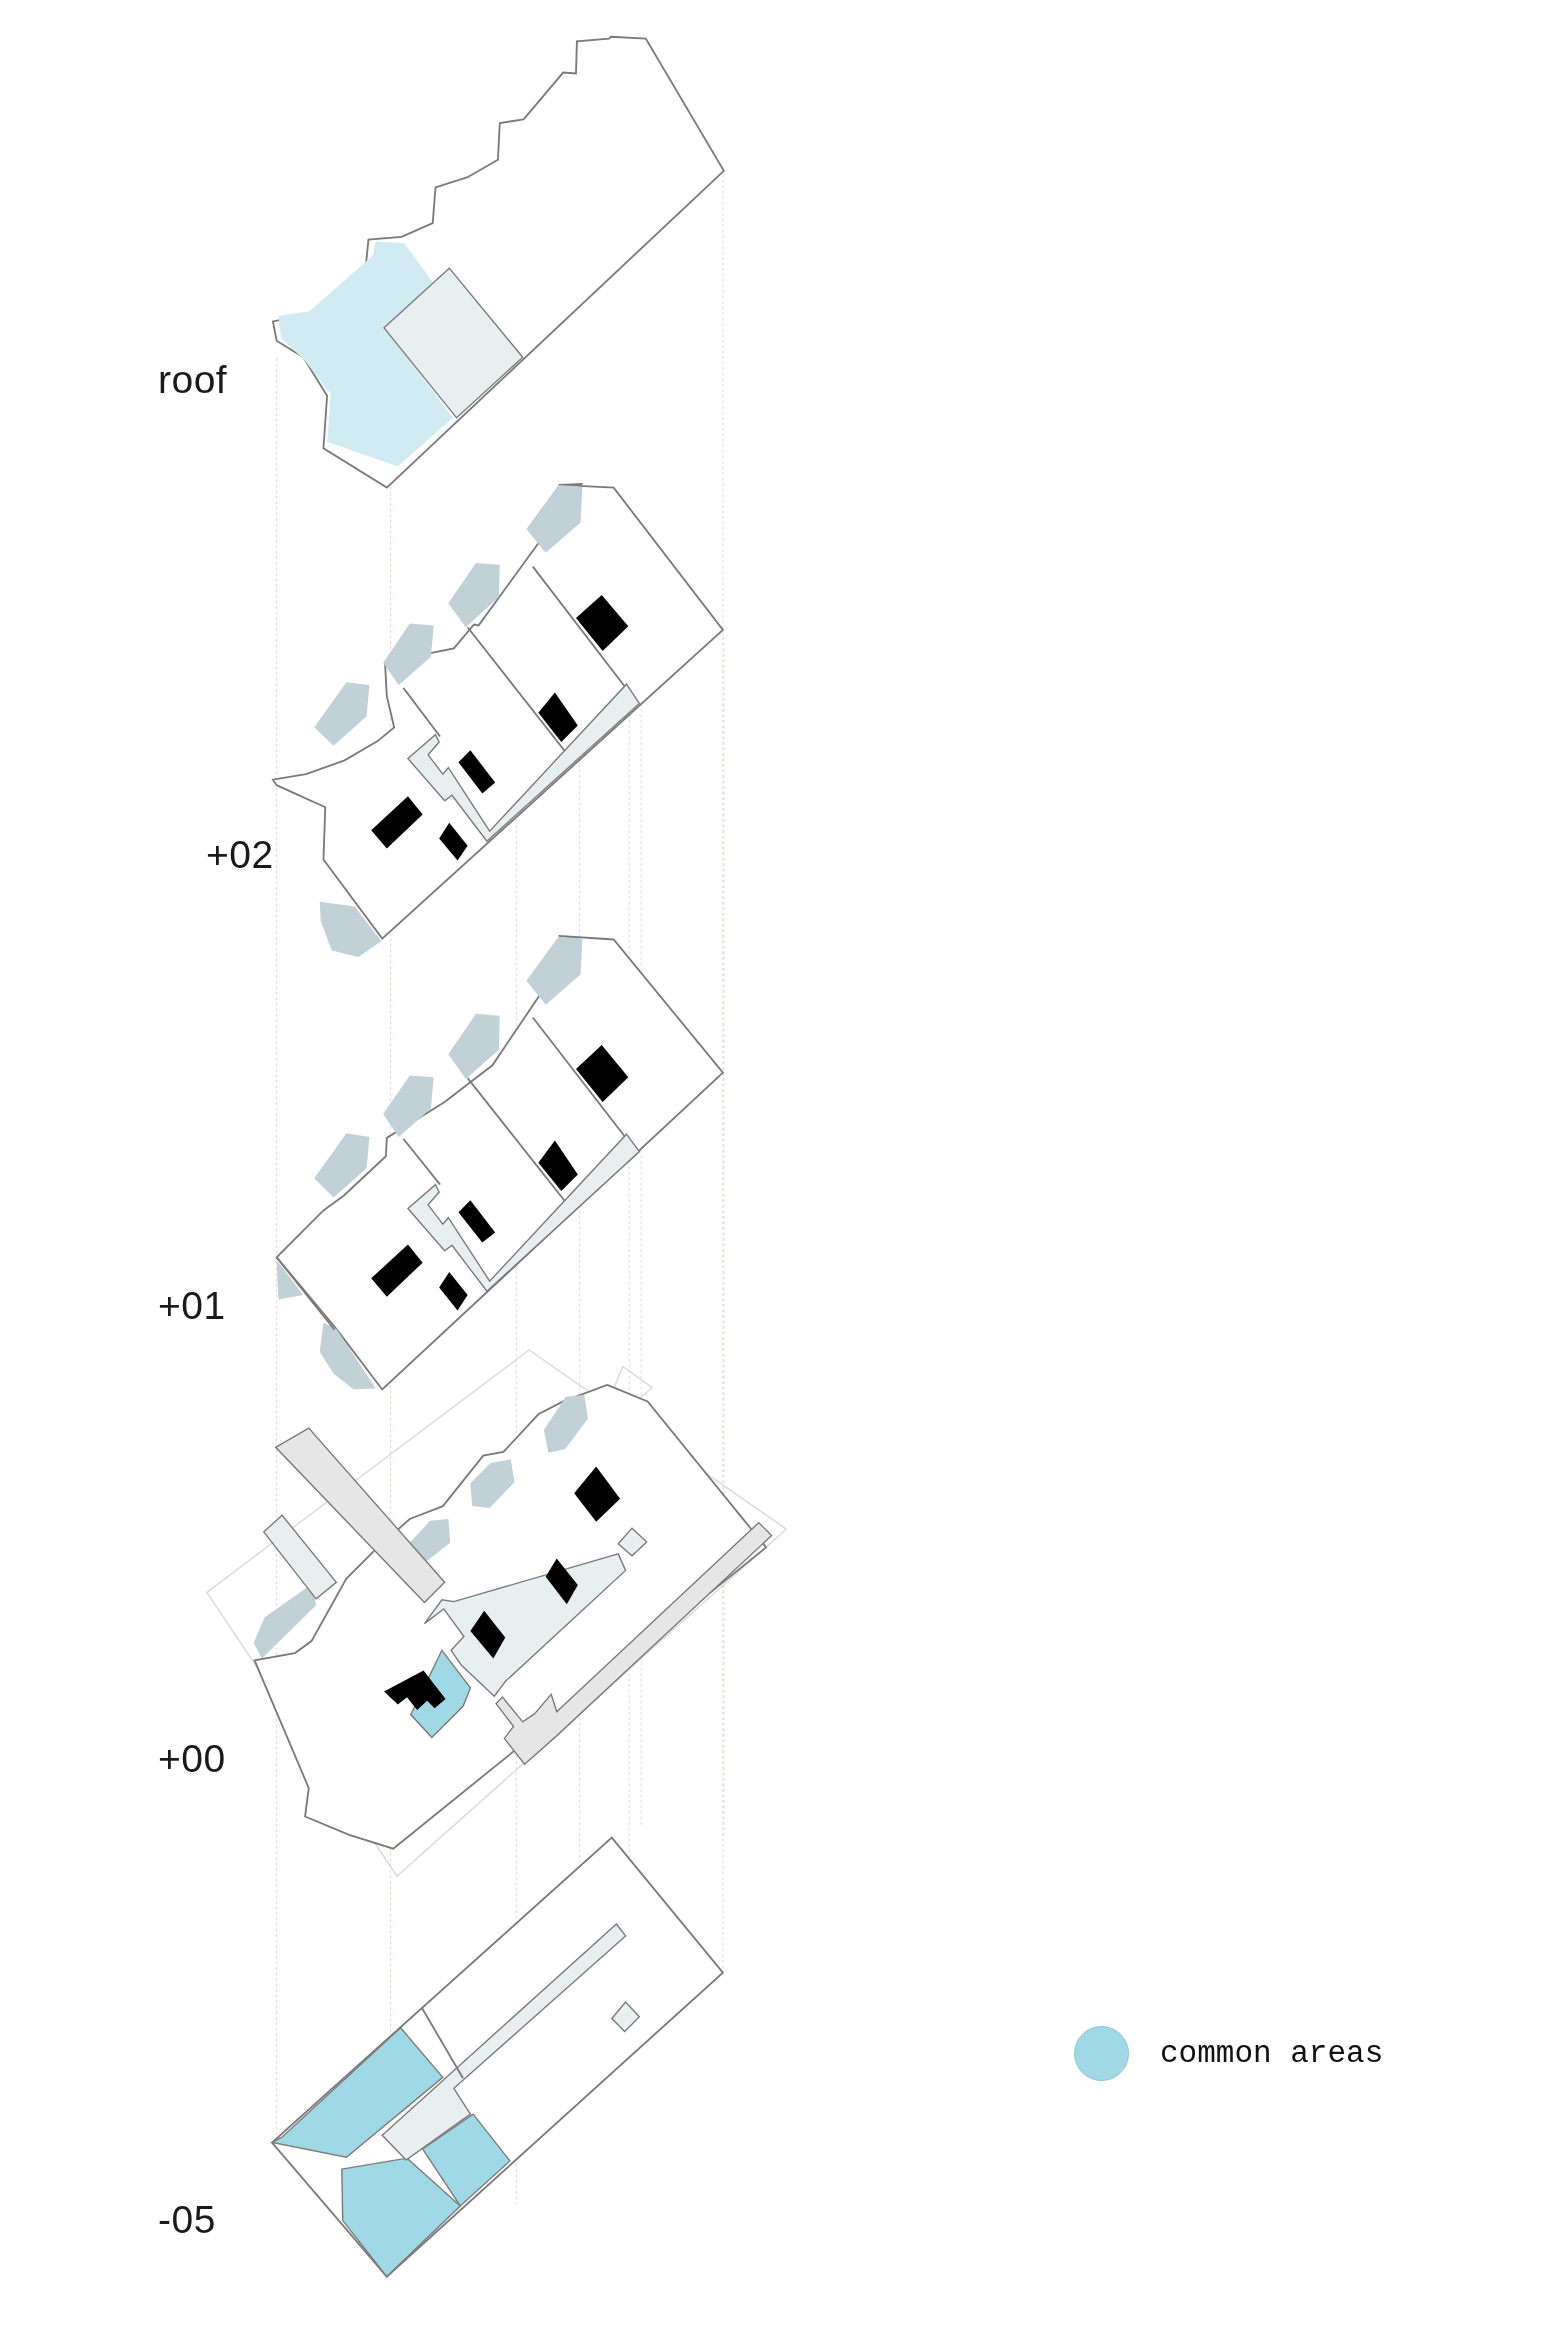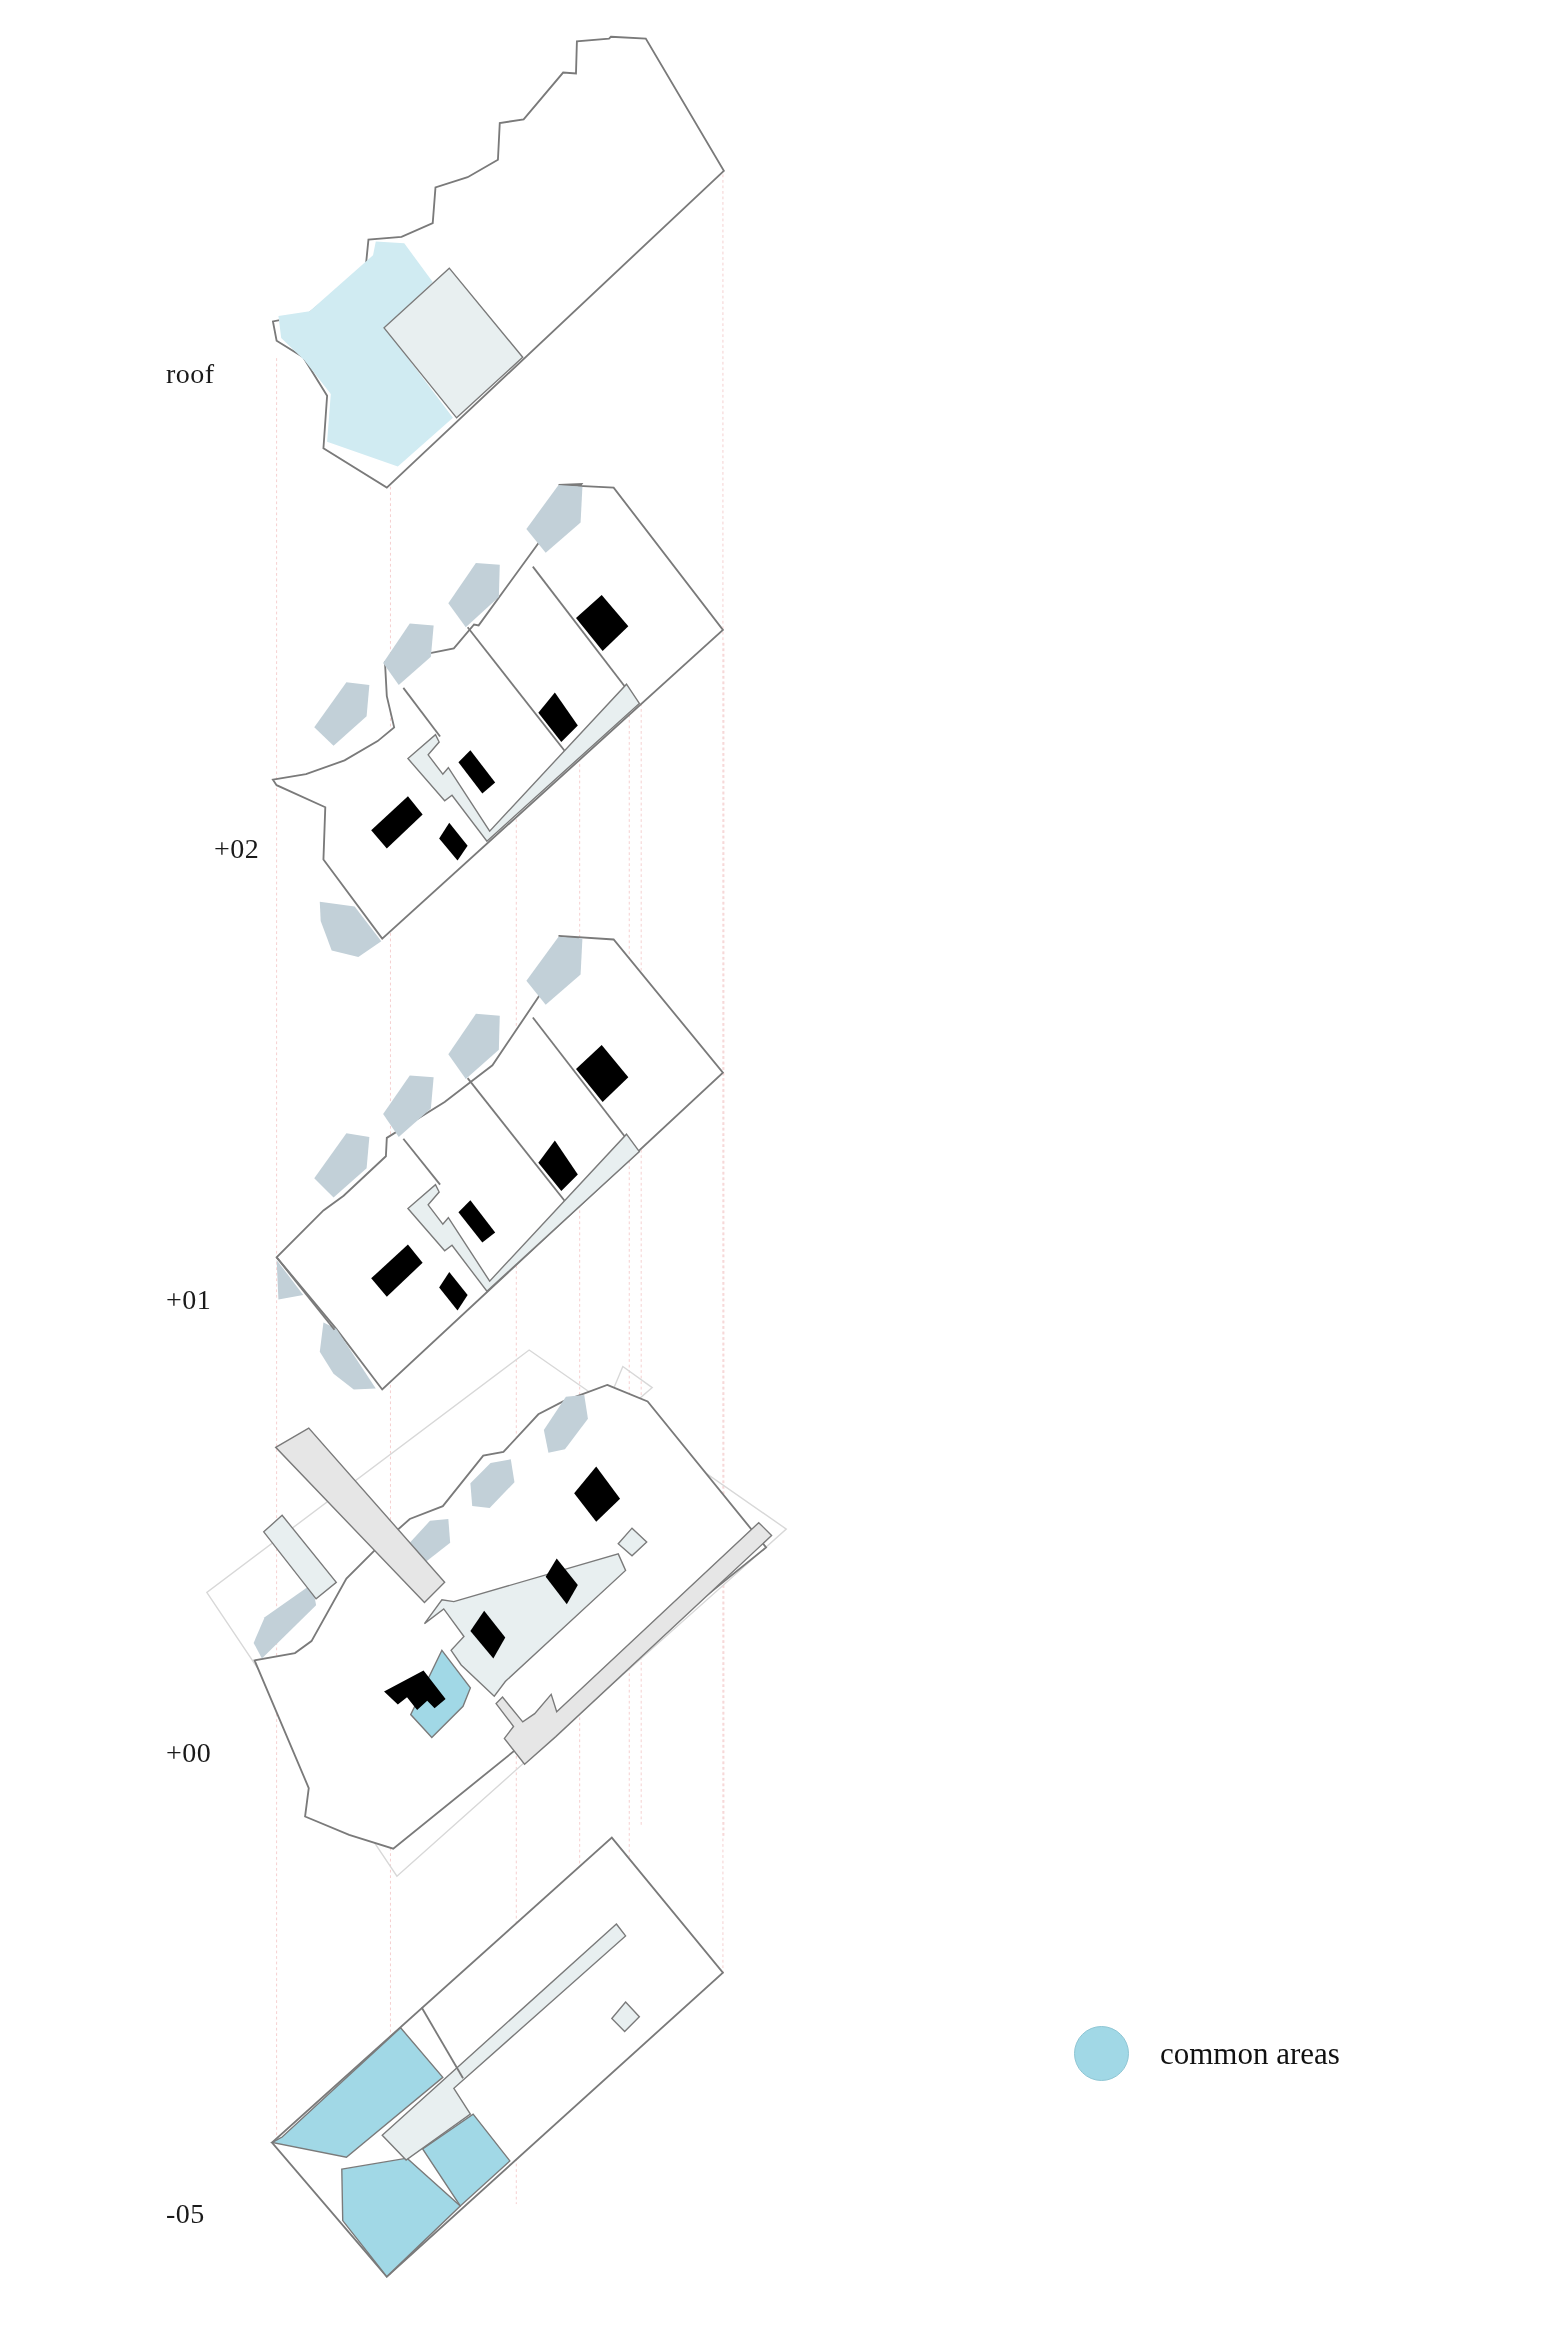--- a/index.html
+++ b/index.html
@@ -1,22 +1,22 @@
 <!DOCTYPE html>
 <html style="font-size:14.7px"><head>
 <meta charset="utf-8">
 <style>
   html, body { margin:0; padding:0; background:#ffffff; }
   body { width:1568px; height:2351px; position:relative; overflow:hidden; font-family:"DejaVu Sans", sans-serif; }
   #diagram { position:absolute; left:0; top:0; width:1568px; height:2351px; }
-  .level-label { position:absolute; left:166px; font-size:28px; color:#1a1a1a; font-family:Liberation Serif, serif; font-weight:300; letter-spacing:0.5px; }
+  .level-label { position:absolute; left:158px; font-size:39px; color:#1a1a1a; font-family:Liberation Sans, sans-serif; font-weight:300; letter-spacing:0.5px; }
   .legend { position:absolute; left:1074px; top:2016px; }
   .legend-item { display:flex; align-items:center; height:75px; }
   .legend-swatch { width:55px; height:55px; border-radius:50%; box-sizing:border-box; margin-right:31px; }
-  .legend-label { font-size:31px; color:#111; font-family:Liberation Serif, serif; }
+  .legend-label { font-size:31px; color:#111; font-family:Liberation Mono, monospace; }
   .outline { fill:#ffffff; stroke:#7a7a7a; stroke-width:2; }
   .thin { fill:none; stroke:#7a7a7a; stroke-width:2; }
   .ghost { fill:none; stroke:#d8d8d8; stroke-width:1.5; }
   .guide { stroke:#f4cccc; stroke-width:1; stroke-dasharray:3 3; }
   .common { fill:#a1d8e6; stroke:#7a7a7a; stroke-width:1.5; }
   .common-soft { fill:#d0ebf2; stroke:none; }
   .outdoor { fill:#c2d0d8; stroke:none; }
   .core { fill:#000000; stroke:none; }
   .circ { fill:#e8eff0; stroke:#7a7a7a; stroke-width:1.5; }
   .grey { fill:#e6e6e6; stroke:#7a7a7a; stroke-width:1.5; }

